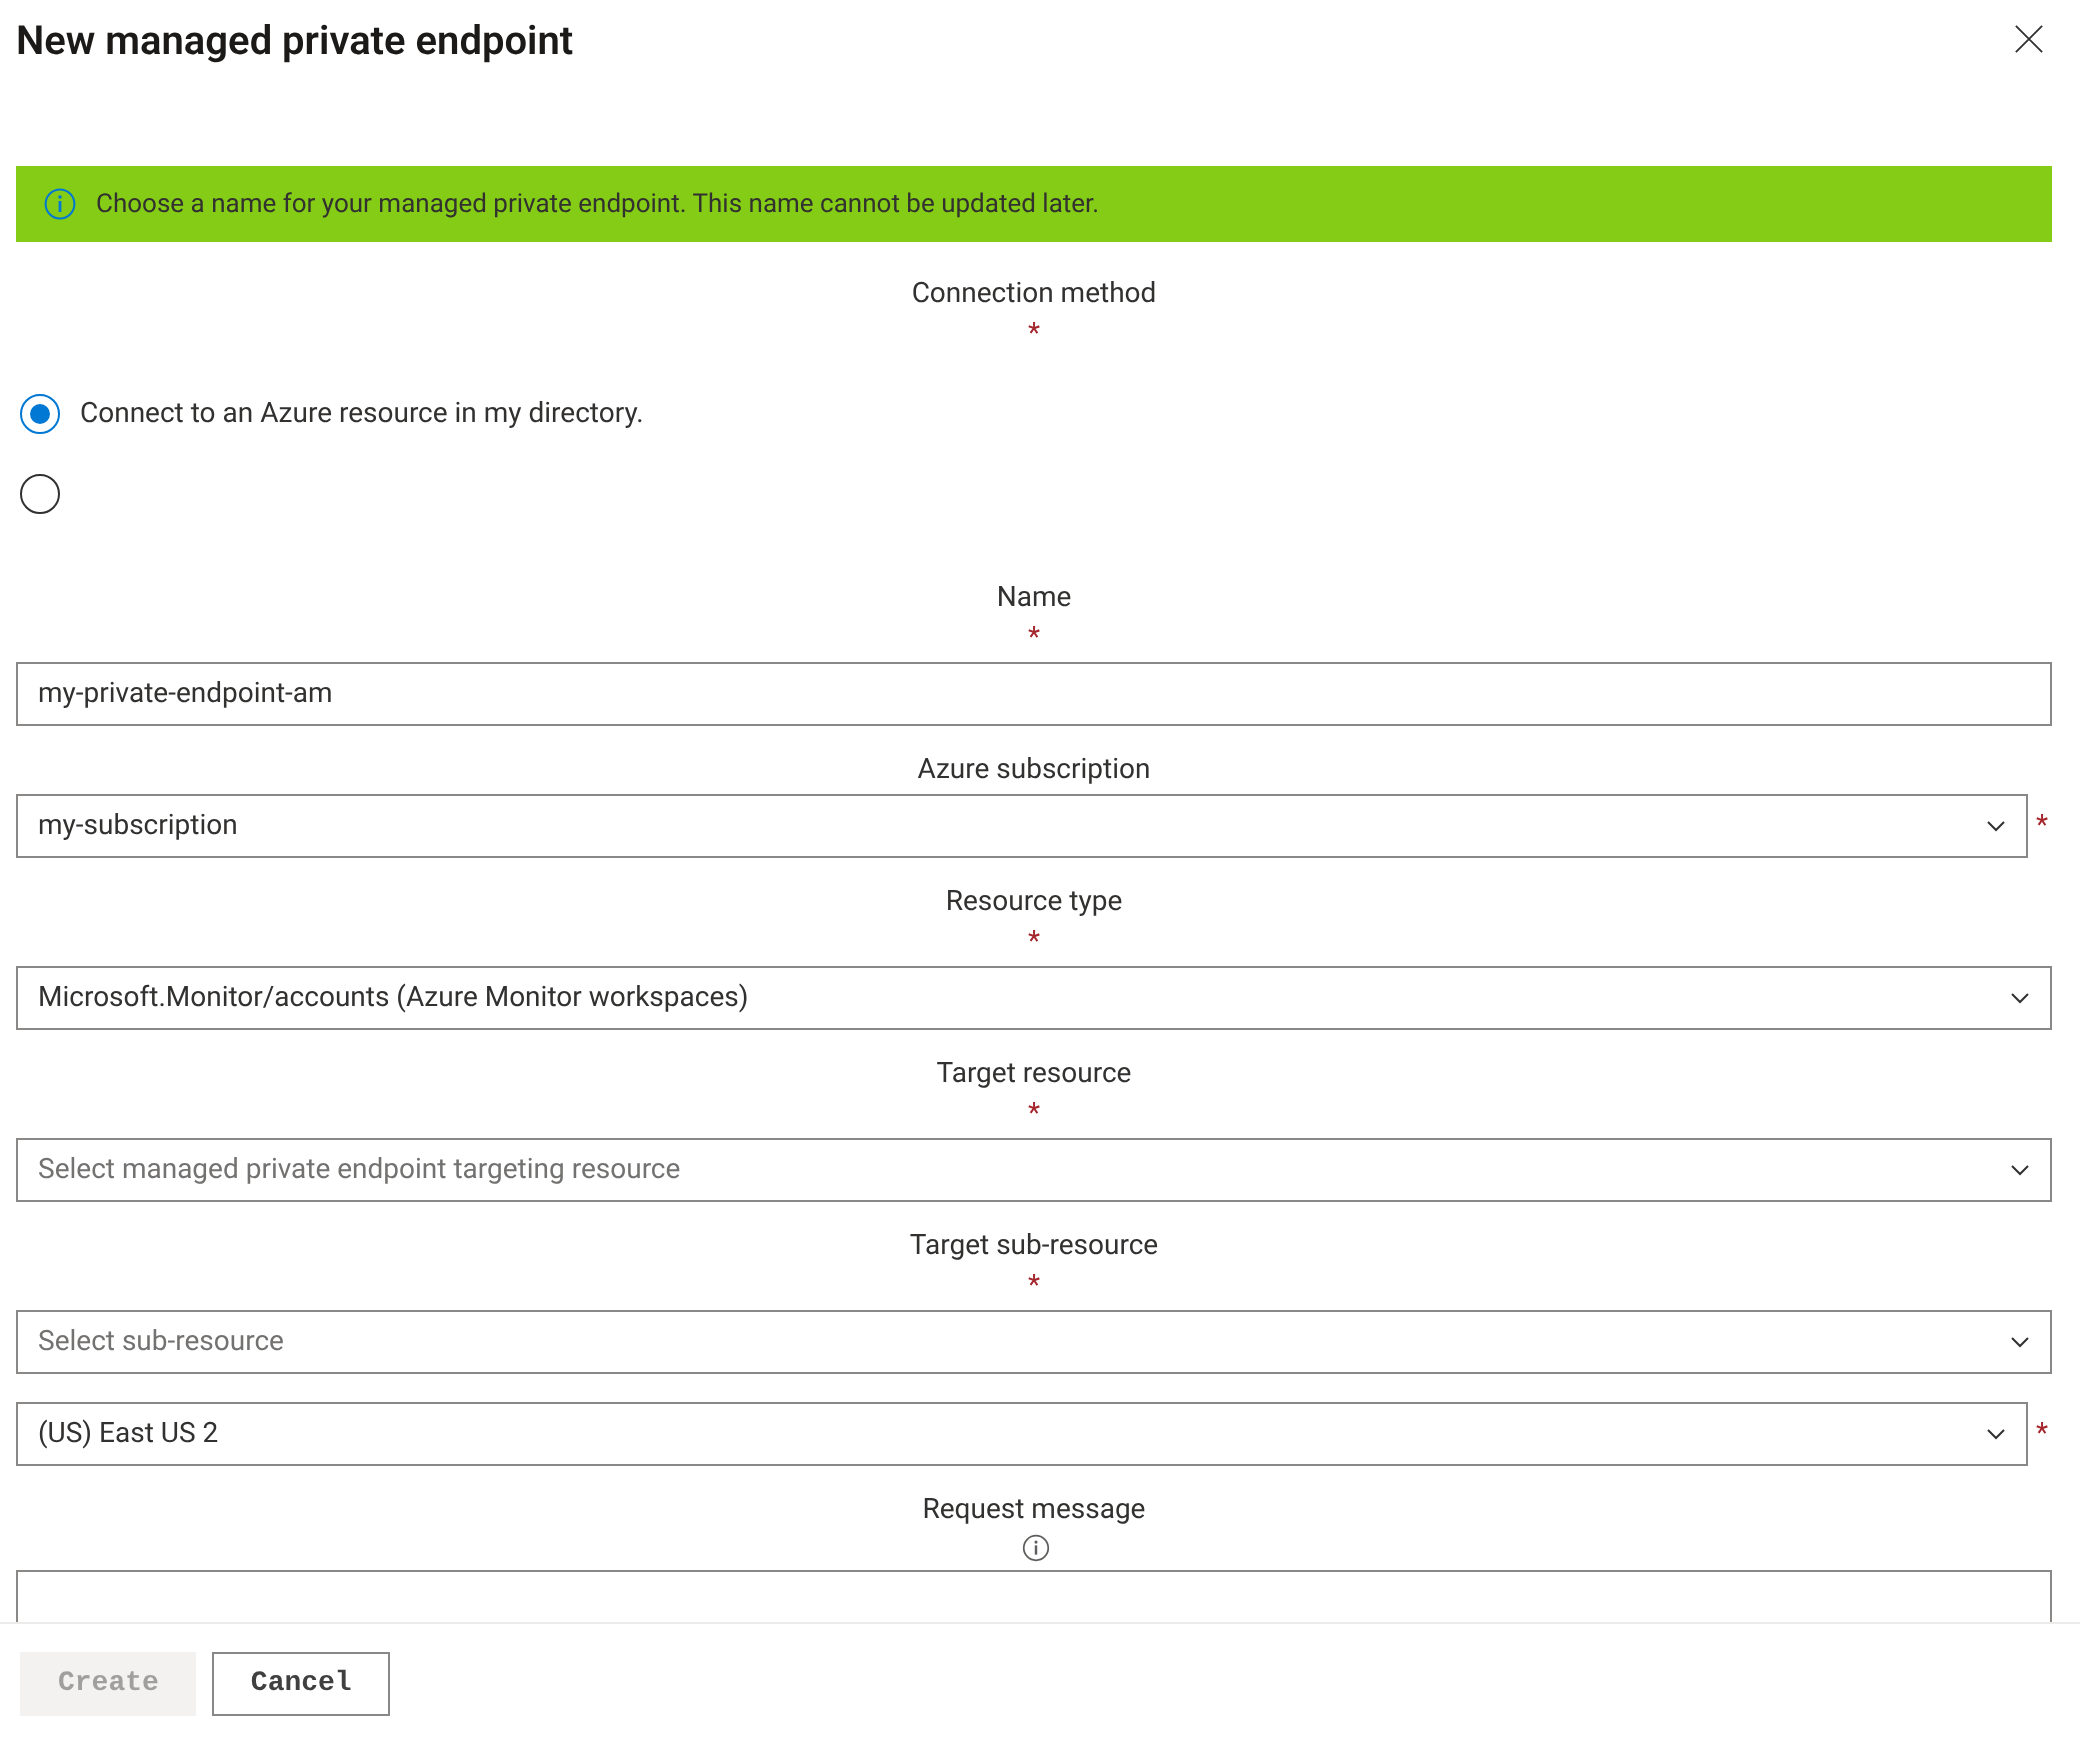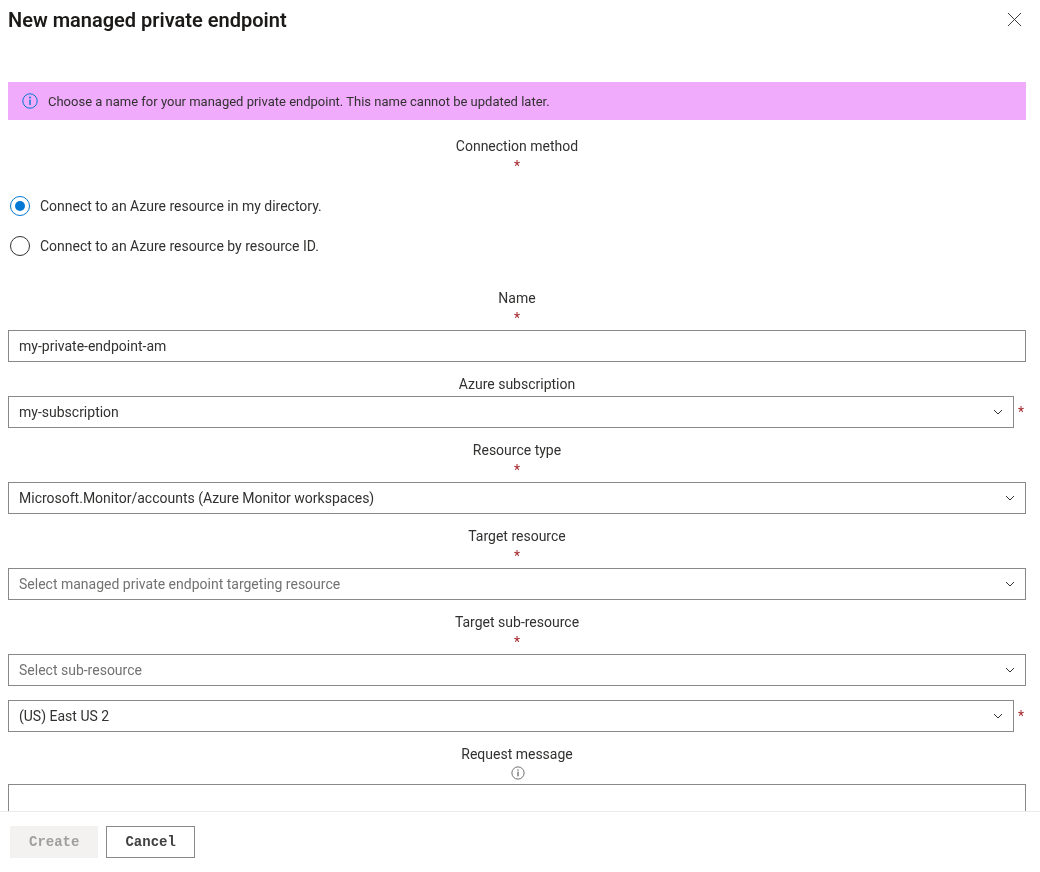--- a/index.html
+++ b/index.html
@@ -34,21 +34,21 @@
       font-size: 16px;
       background: none;
       border: none;
       color: #323130;
       line-height: 1;
     }
     .content {
       padding: 10px 14px 0 8px;
     }
     .info-banner {
-      background: #f0abfc;
+      background: #84cc16;
       display: flex;
       align-items: center;
       padding: 11px 14px;
       margin-top: 38px;
       margin-bottom: 18px;
       gap: 10px;
     }
     .info-icon {
       width: 16px;
       height: 16px;
@@ -237,21 +237,20 @@
     <span class="required">*</span>
   </div>
 
   <div class="radio-group">
     <div class="radio-option">
       <div class="radio selected"></div>
       <span>Connect to an Azure resource in my directory.</span>
     </div>
     <div class="radio-option">
       <div class="radio"></div>
-      <span>Connect to an Azure resource by resource ID.</span>
     </div>
   </div>
 
   <div class="form-section">
 
     <div class="form-group">
       <div class="label">
         <span>Name</span>
         <span class="required">*</span>
       </div>

